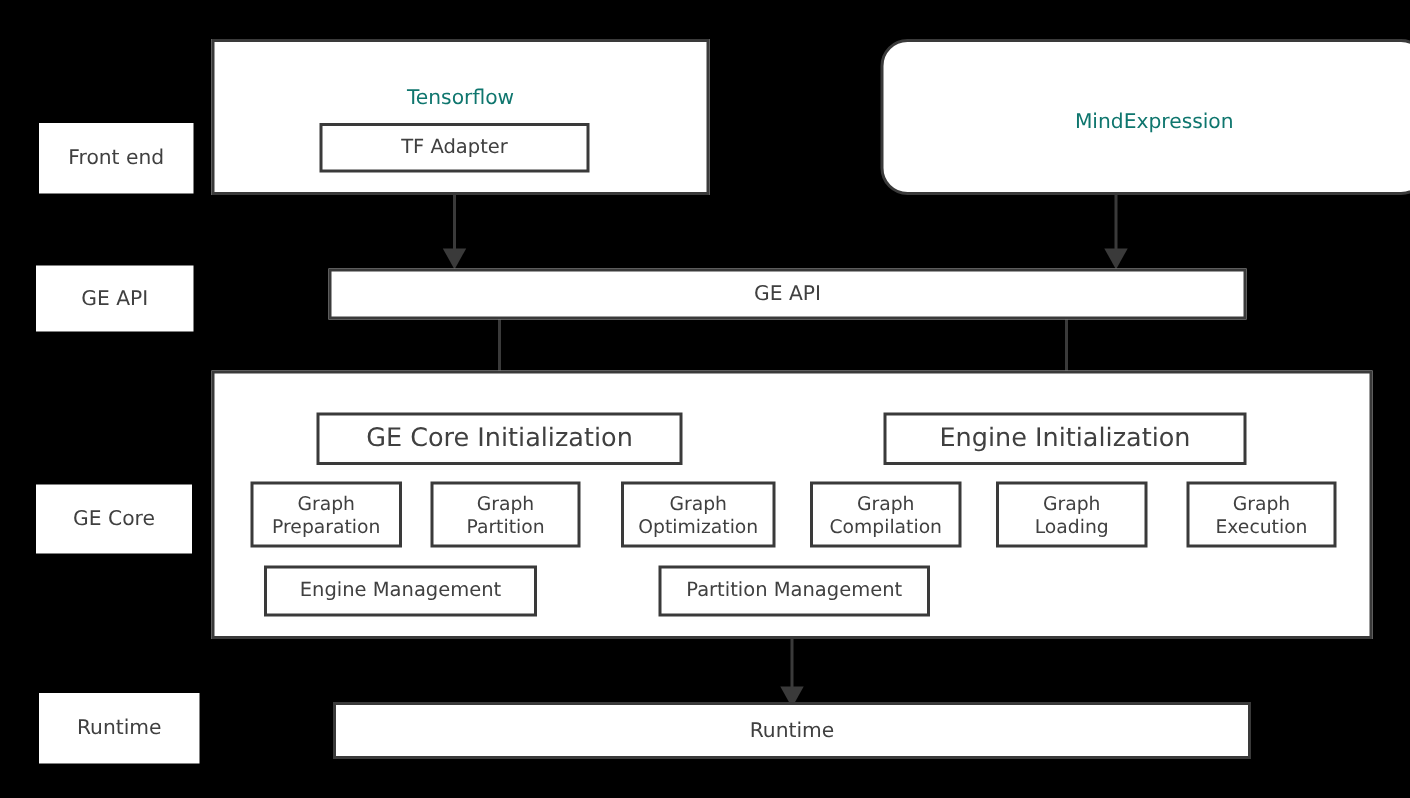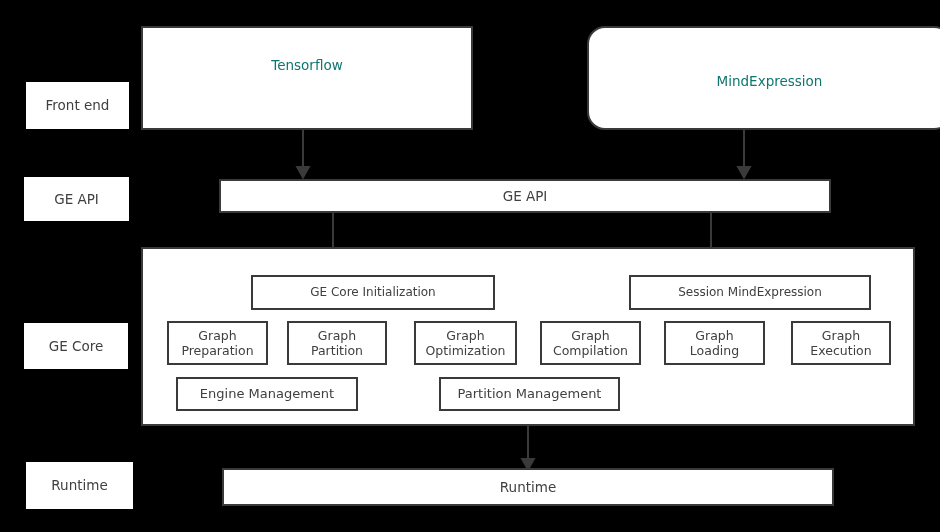--- a/index.html
+++ b/index.html
@@ -51,22 +51,21 @@
   .wide-bar {
     font-size: 13.5px;
   }
   .small-cell {
     font-size: 12.5px;
   }
   .mgmt-cell {
     font-size: 13px;
   }
   .init-cell {
-    font-size: 12px;
-    margin-left: 40px;
+    font-size: 17px;
   }
   .plain-title {
     font-size: 13.5px;
   }
   svg.arrows {
     position: absolute;
     left: 0;
     top: 0;
     width: 940px;
     height: 532px;
@@ -99,33 +98,34 @@
   <div class="box stage-label" style="left:26px; top:50px; width:103px; height:47px;margin-top:32px;">Front end</div>
 
   <div class="box stage-label" style="left:24px; top:177px; width:105px; height:44px;">GE API</div>
 
   <div class="box stage-label" style="left:24px; top:323px; width:104px; height:46px;text-align:center;">GE Core</div>
 
   <div class="box stage-label" style="left:26px; top:462px; width:107px; height:47px;">Runtime</div>
 
   <div class="box container-box" style="left:141px; top:26px; width:332px; height:104px;">
     <div class="group-title plain-title" style="top:29px;">Tensorflow</div>
+    <div class="box" style="left:70px; top:54px; width:180px; height:33px;">TF Adapter</div>
   </div>
 
   <div class="box container-box" style="left:587px; top:26px; width:365px; height:104px;border-radius:18px;">
     <div class="group-title plain-title" style="top:45px;">MindExpression</div>
   </div>
 
   <div class="box wide-bar" style="left:219px; top:179px; width:612px; height:34px;">GE API</div>
 
   <div class="box container-box" style="left:141px; top:247px; width:774px; height:179px;">
 
     
     <div class="box init-cell" style="left:68px; top:26px; width:244px; height:35px;">GE Core Initialization</div>
-    <div class="box init-cell" style="left:446px; top:26px; width:242px; height:35px;">Session MindExpression</div>
+    <div class="box init-cell" style="left:446px; top:26px; width:242px; height:35px;">Engine Initialization</div>
 
     
     <div class="box small-cell" style="left:24px; top:72px; width:101px; height:44px;">Graph
 Preparation</div>
     <div class="box small-cell" style="left:144px; top:72px; width:100px; height:44px;">Graph
 Partition</div>
     <div class="box small-cell" style="left:271px; top:72px; width:103px; height:44px;">Graph
 Optimization</div>
     <div class="box small-cell" style="left:397px; top:72px; width:101px; height:44px;">Graph
 Compilation</div>

